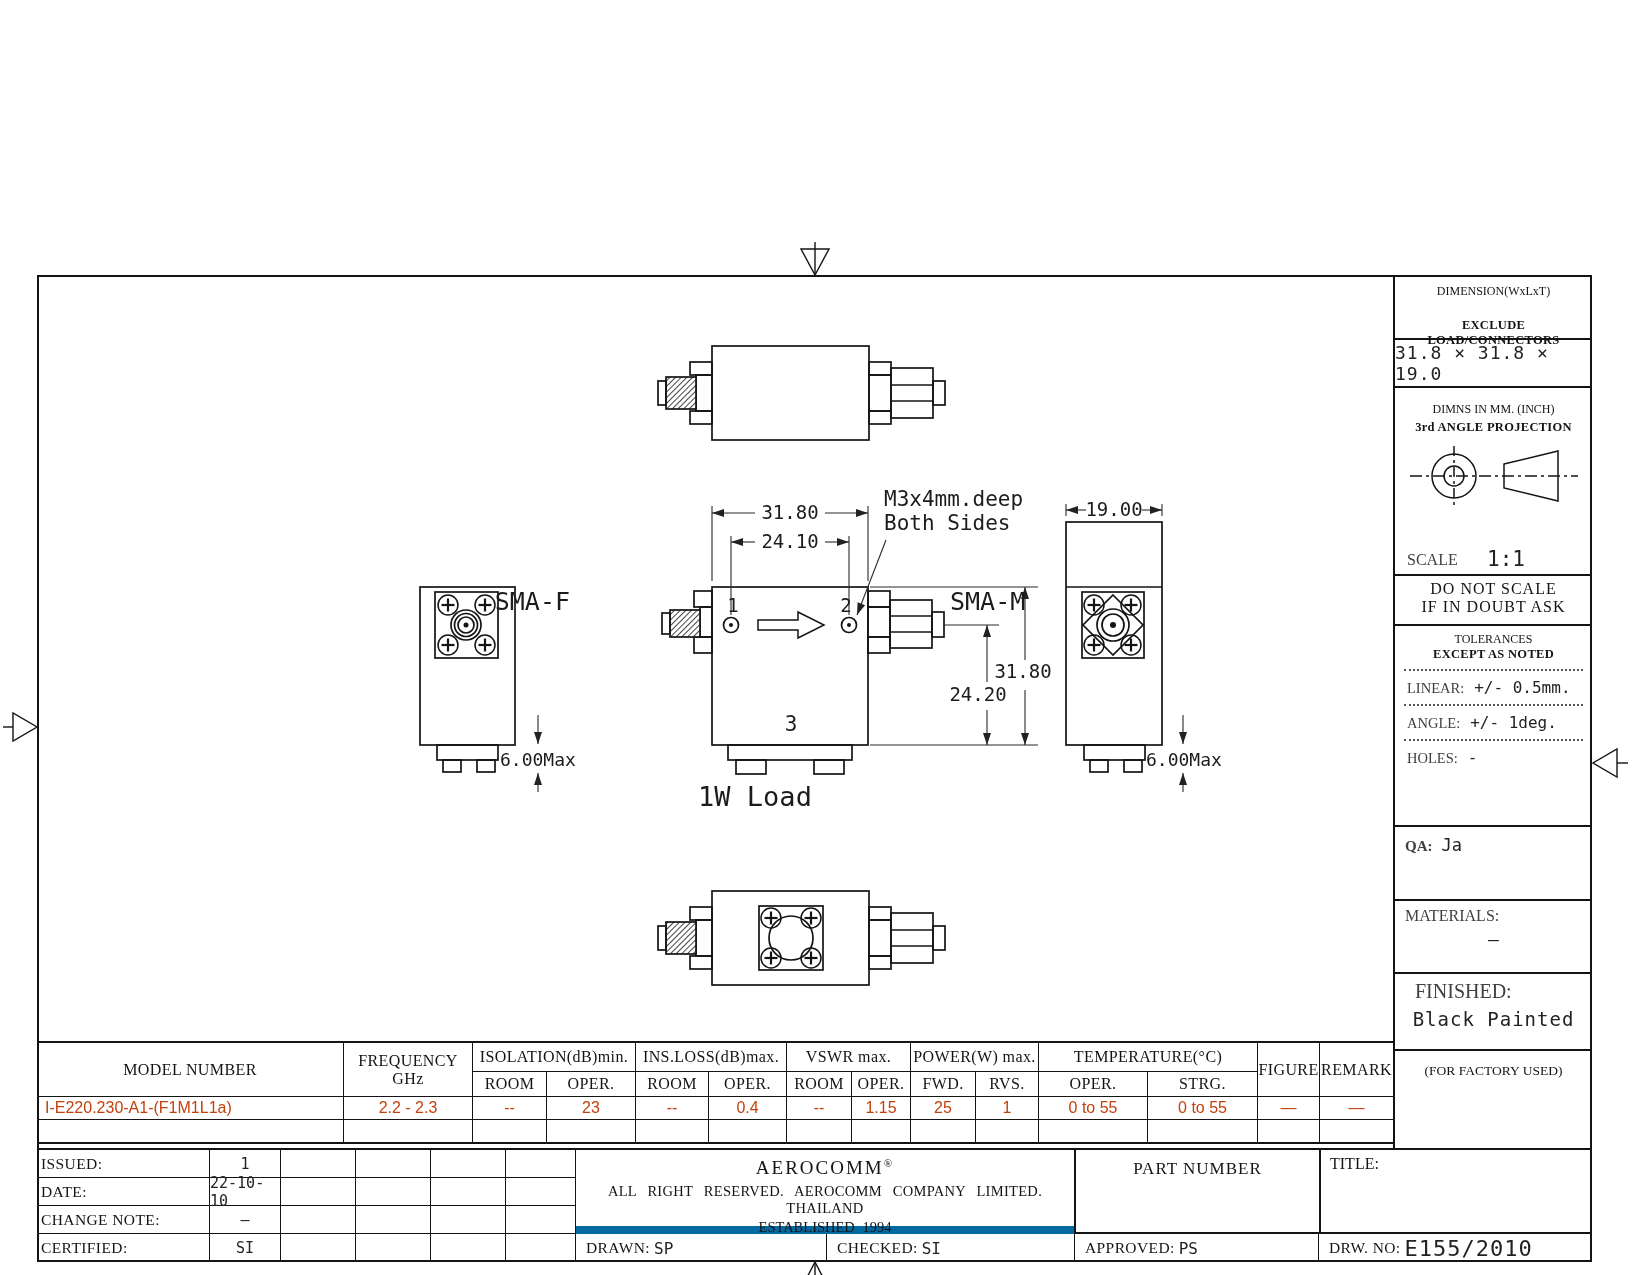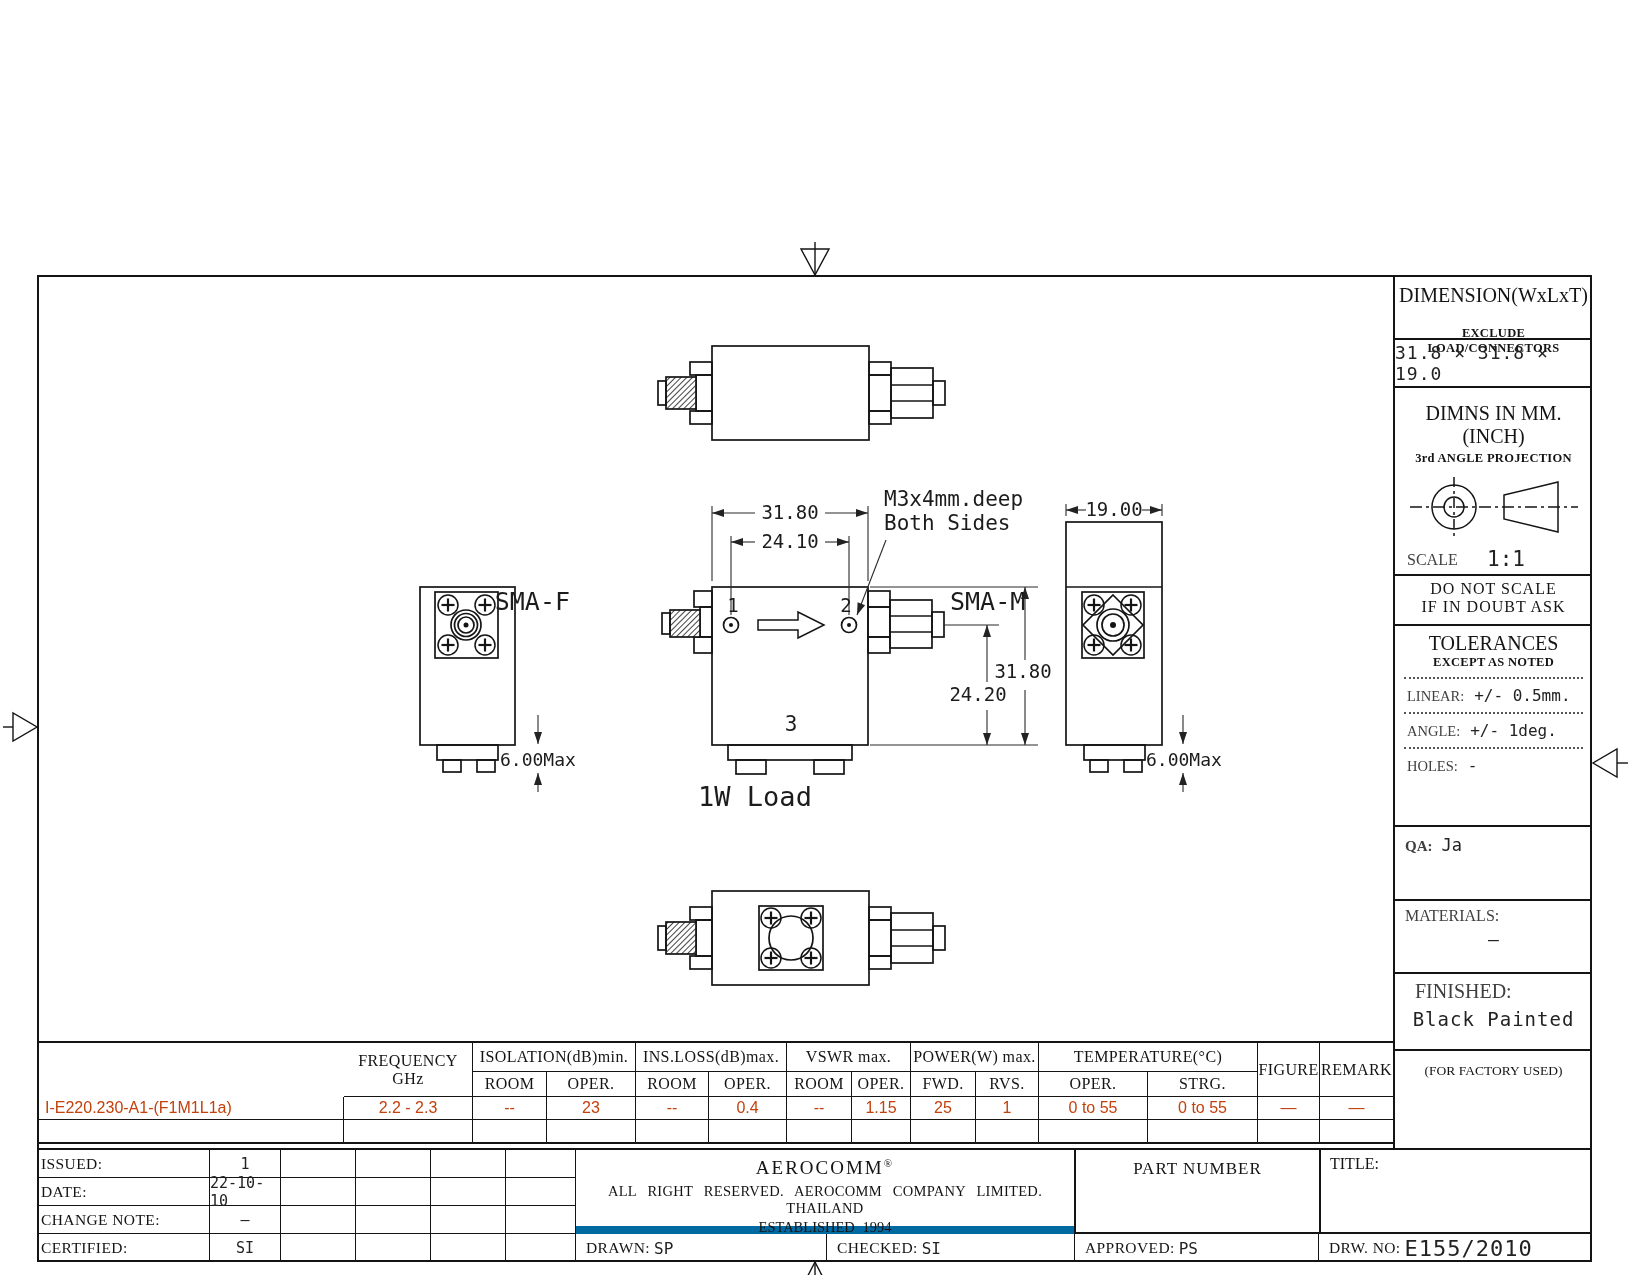--- a/index.html
+++ b/index.html
@@ -8,21 +8,21 @@
   .abs{position:absolute}
   .serif{font-family:"Liberation Serif",serif;color:#404040}
   .draft{font-family:"DejaVu Sans Mono",monospace;color:#222}
   #art{left:0;top:0}
   .frame{left:37px;top:275px;width:1555px;height:987px;border:2px solid #141414;pointer-events:none}
 
   
   .panel{left:1393px;top:275px;width:199px;height:875px;border-left:2px solid #141414;background:transparent}
   .panel .sec{border-bottom:2px solid #141414;position:relative;width:100%}
   .panel .sec:last-child{border-bottom:none}
-  .c16{font-size:20px;text-align:center}
+  .c16{font-size:12px;text-align:center}
   .c13{font-size:12.5px;text-align:center;font-weight:bold;letter-spacing:.3px}
   .s1{height:65px;padding-top:9px}
   .s2{height:48px;display:flex;align-items:center;justify-content:center}
   .s2 .draft{font-size:18px;letter-spacing:1px}
   .s3{height:174px}
   .s3 .sym{display:block;margin:4px auto 0}
   .scaleRow{position:absolute;left:0;bottom:5px;width:100%}
   .scaleRow .lab{position:absolute;left:12px;bottom:0;font-size:16px}
   .scaleRow .val{position:absolute;left:92px;bottom:-2px;font-size:21px}
   .s4{height:50px;padding-top:4px}
@@ -343,20 +343,21 @@
   <div class="sec s8">
     <div class="lab serif">FINISHED:</div>
     <span class="val draft">Black Painted</span>
   </div>
   <div class="sec s9">
     <div>(FOR FACTORY USED)</div>
   </div>
 </div>
 
 <div class="spec abs">
+  <div class="c" style="grid-column:1;grid-row:1/3">MODEL NUMBER</div>
   <div class="c two" style="grid-column:2;grid-row:1/3">
     <div>FREQUENCY</div>
     <div>GHz</div>
   </div>
   <div class="c" style="grid-column:3/5;grid-row:1">ISOLATION(dB)min.</div>
   <div class="c" style="grid-column:5/7;grid-row:1">INS.LOSS(dB)max.</div>
   <div class="c" style="grid-column:7/9;grid-row:1">VSWR max.</div>
   <div class="c" style="grid-column:9/11;grid-row:1">POWER(W) max.</div>
   <div class="c" style="grid-column:11/13;grid-row:1">TEMPERATURE(°C)</div>
   <div class="c" style="grid-column:13;grid-row:1/3">FIGURE</div>

